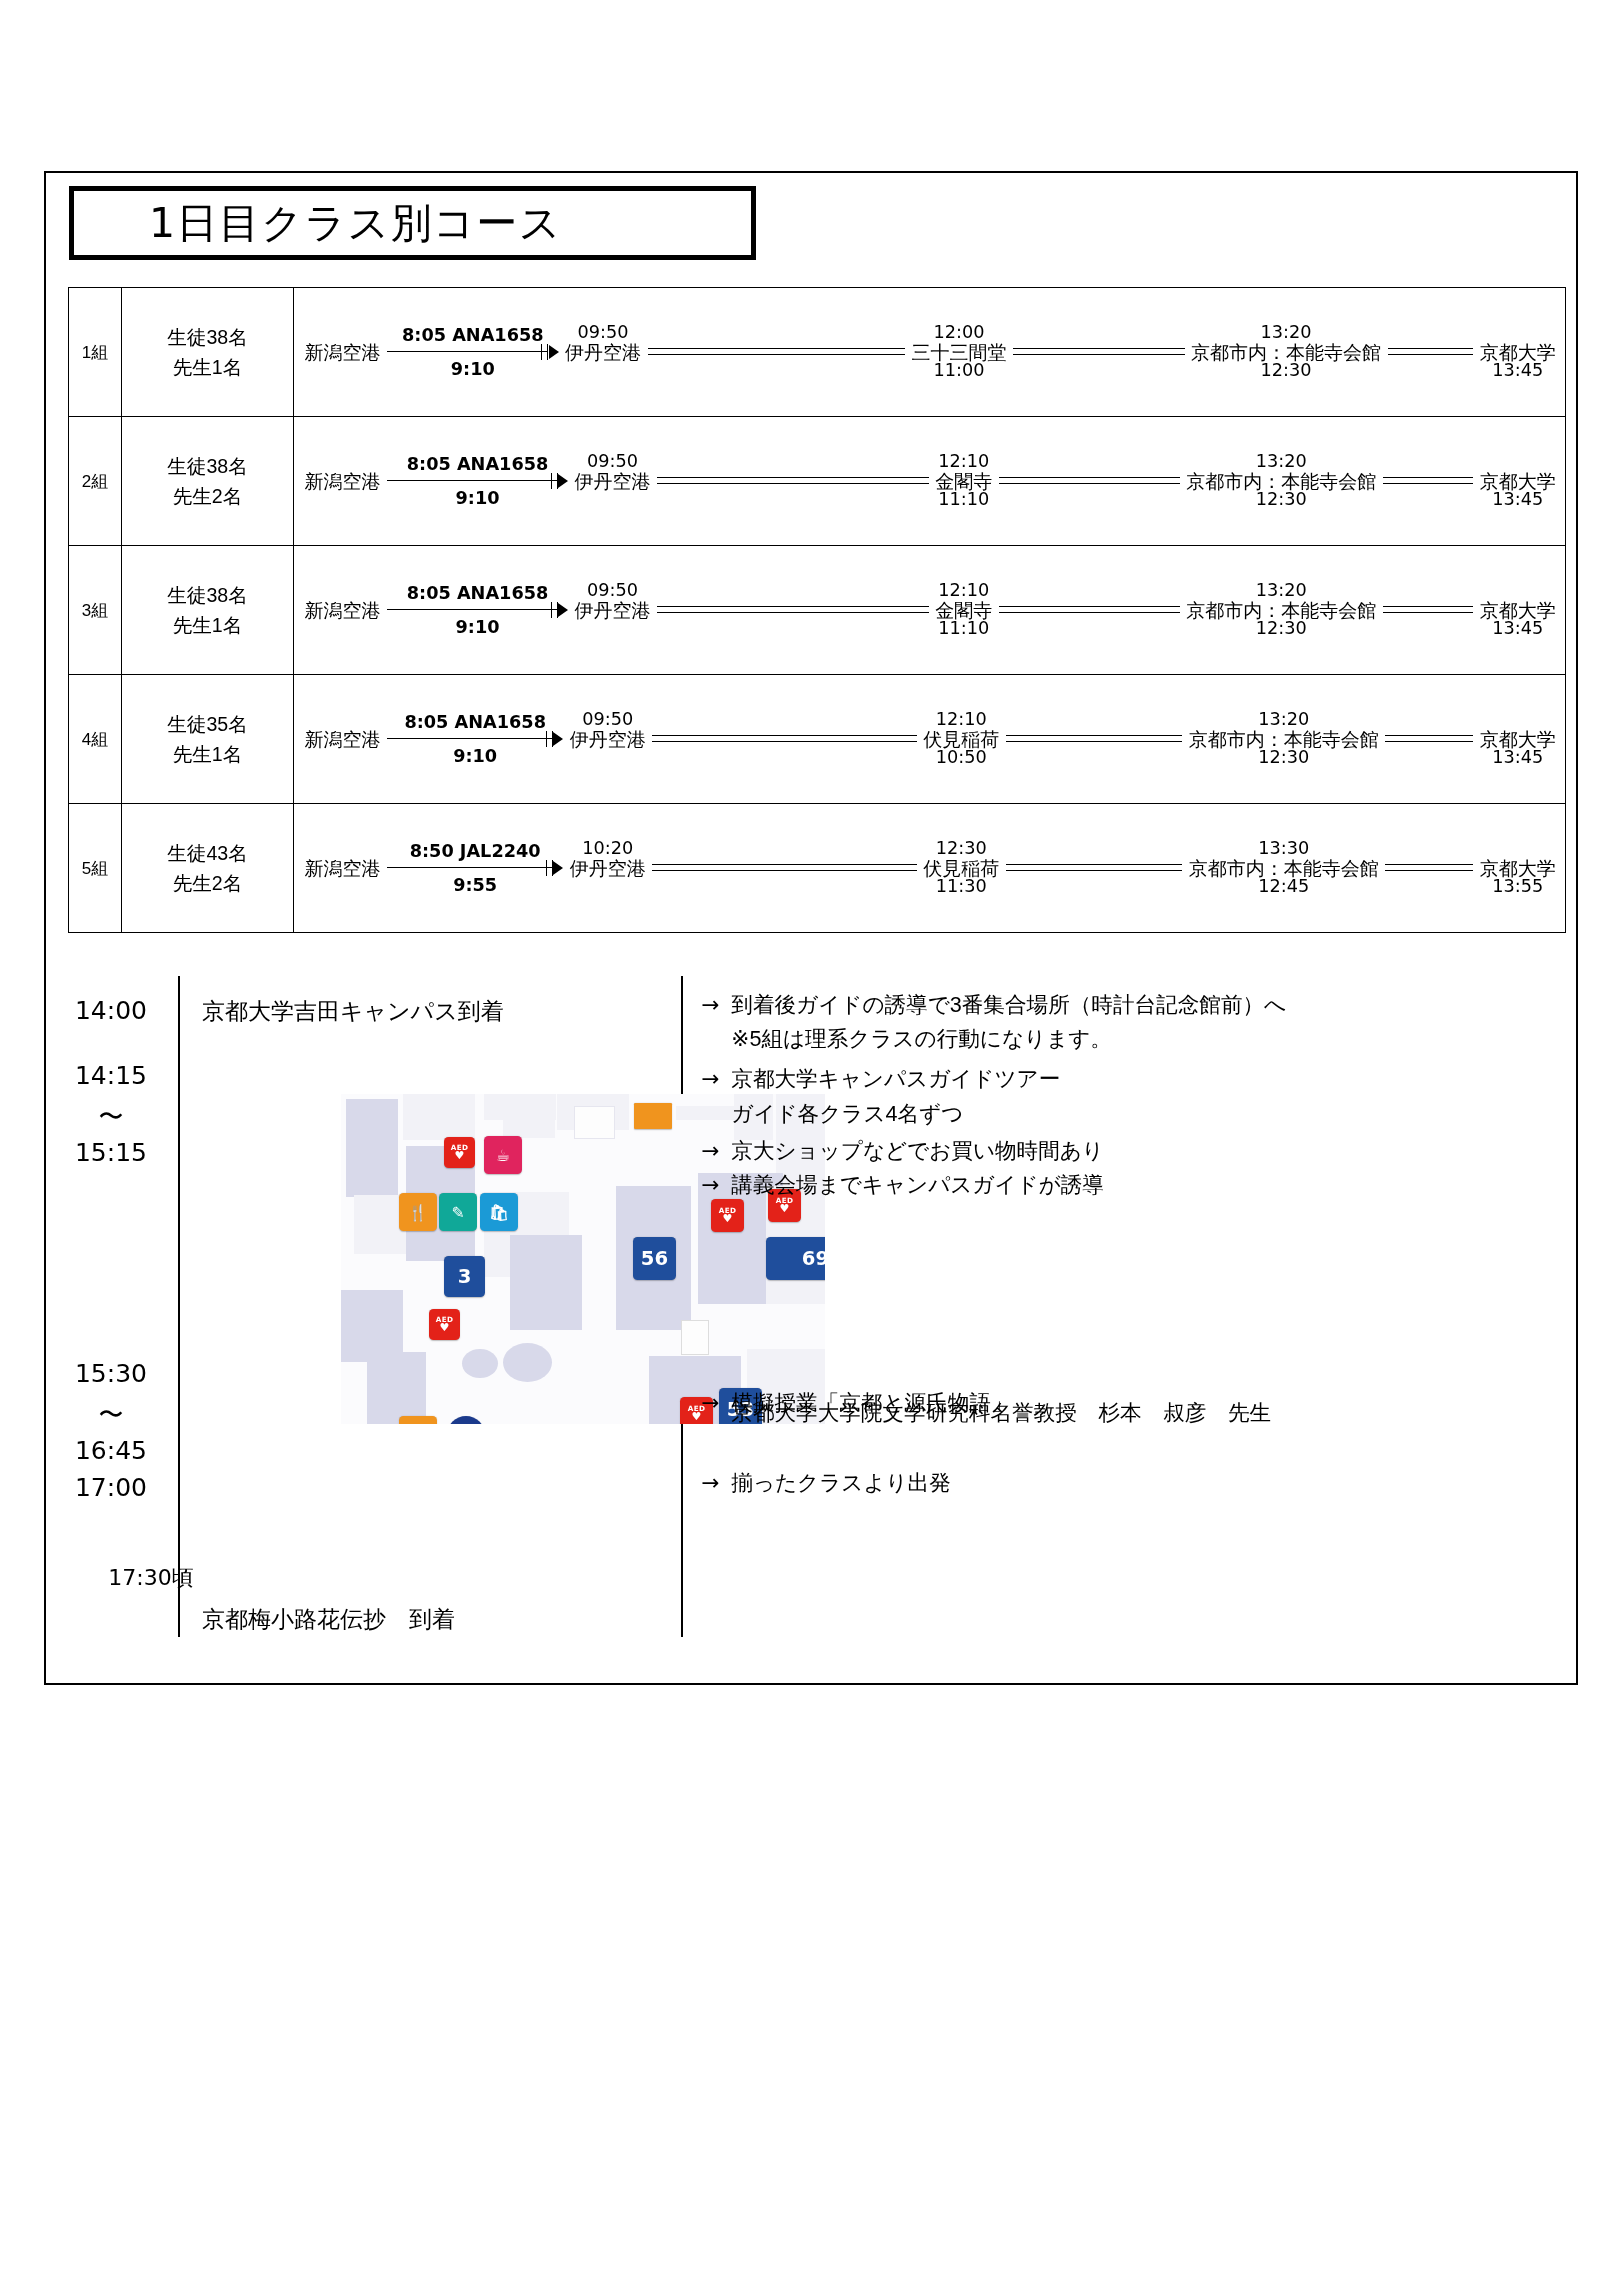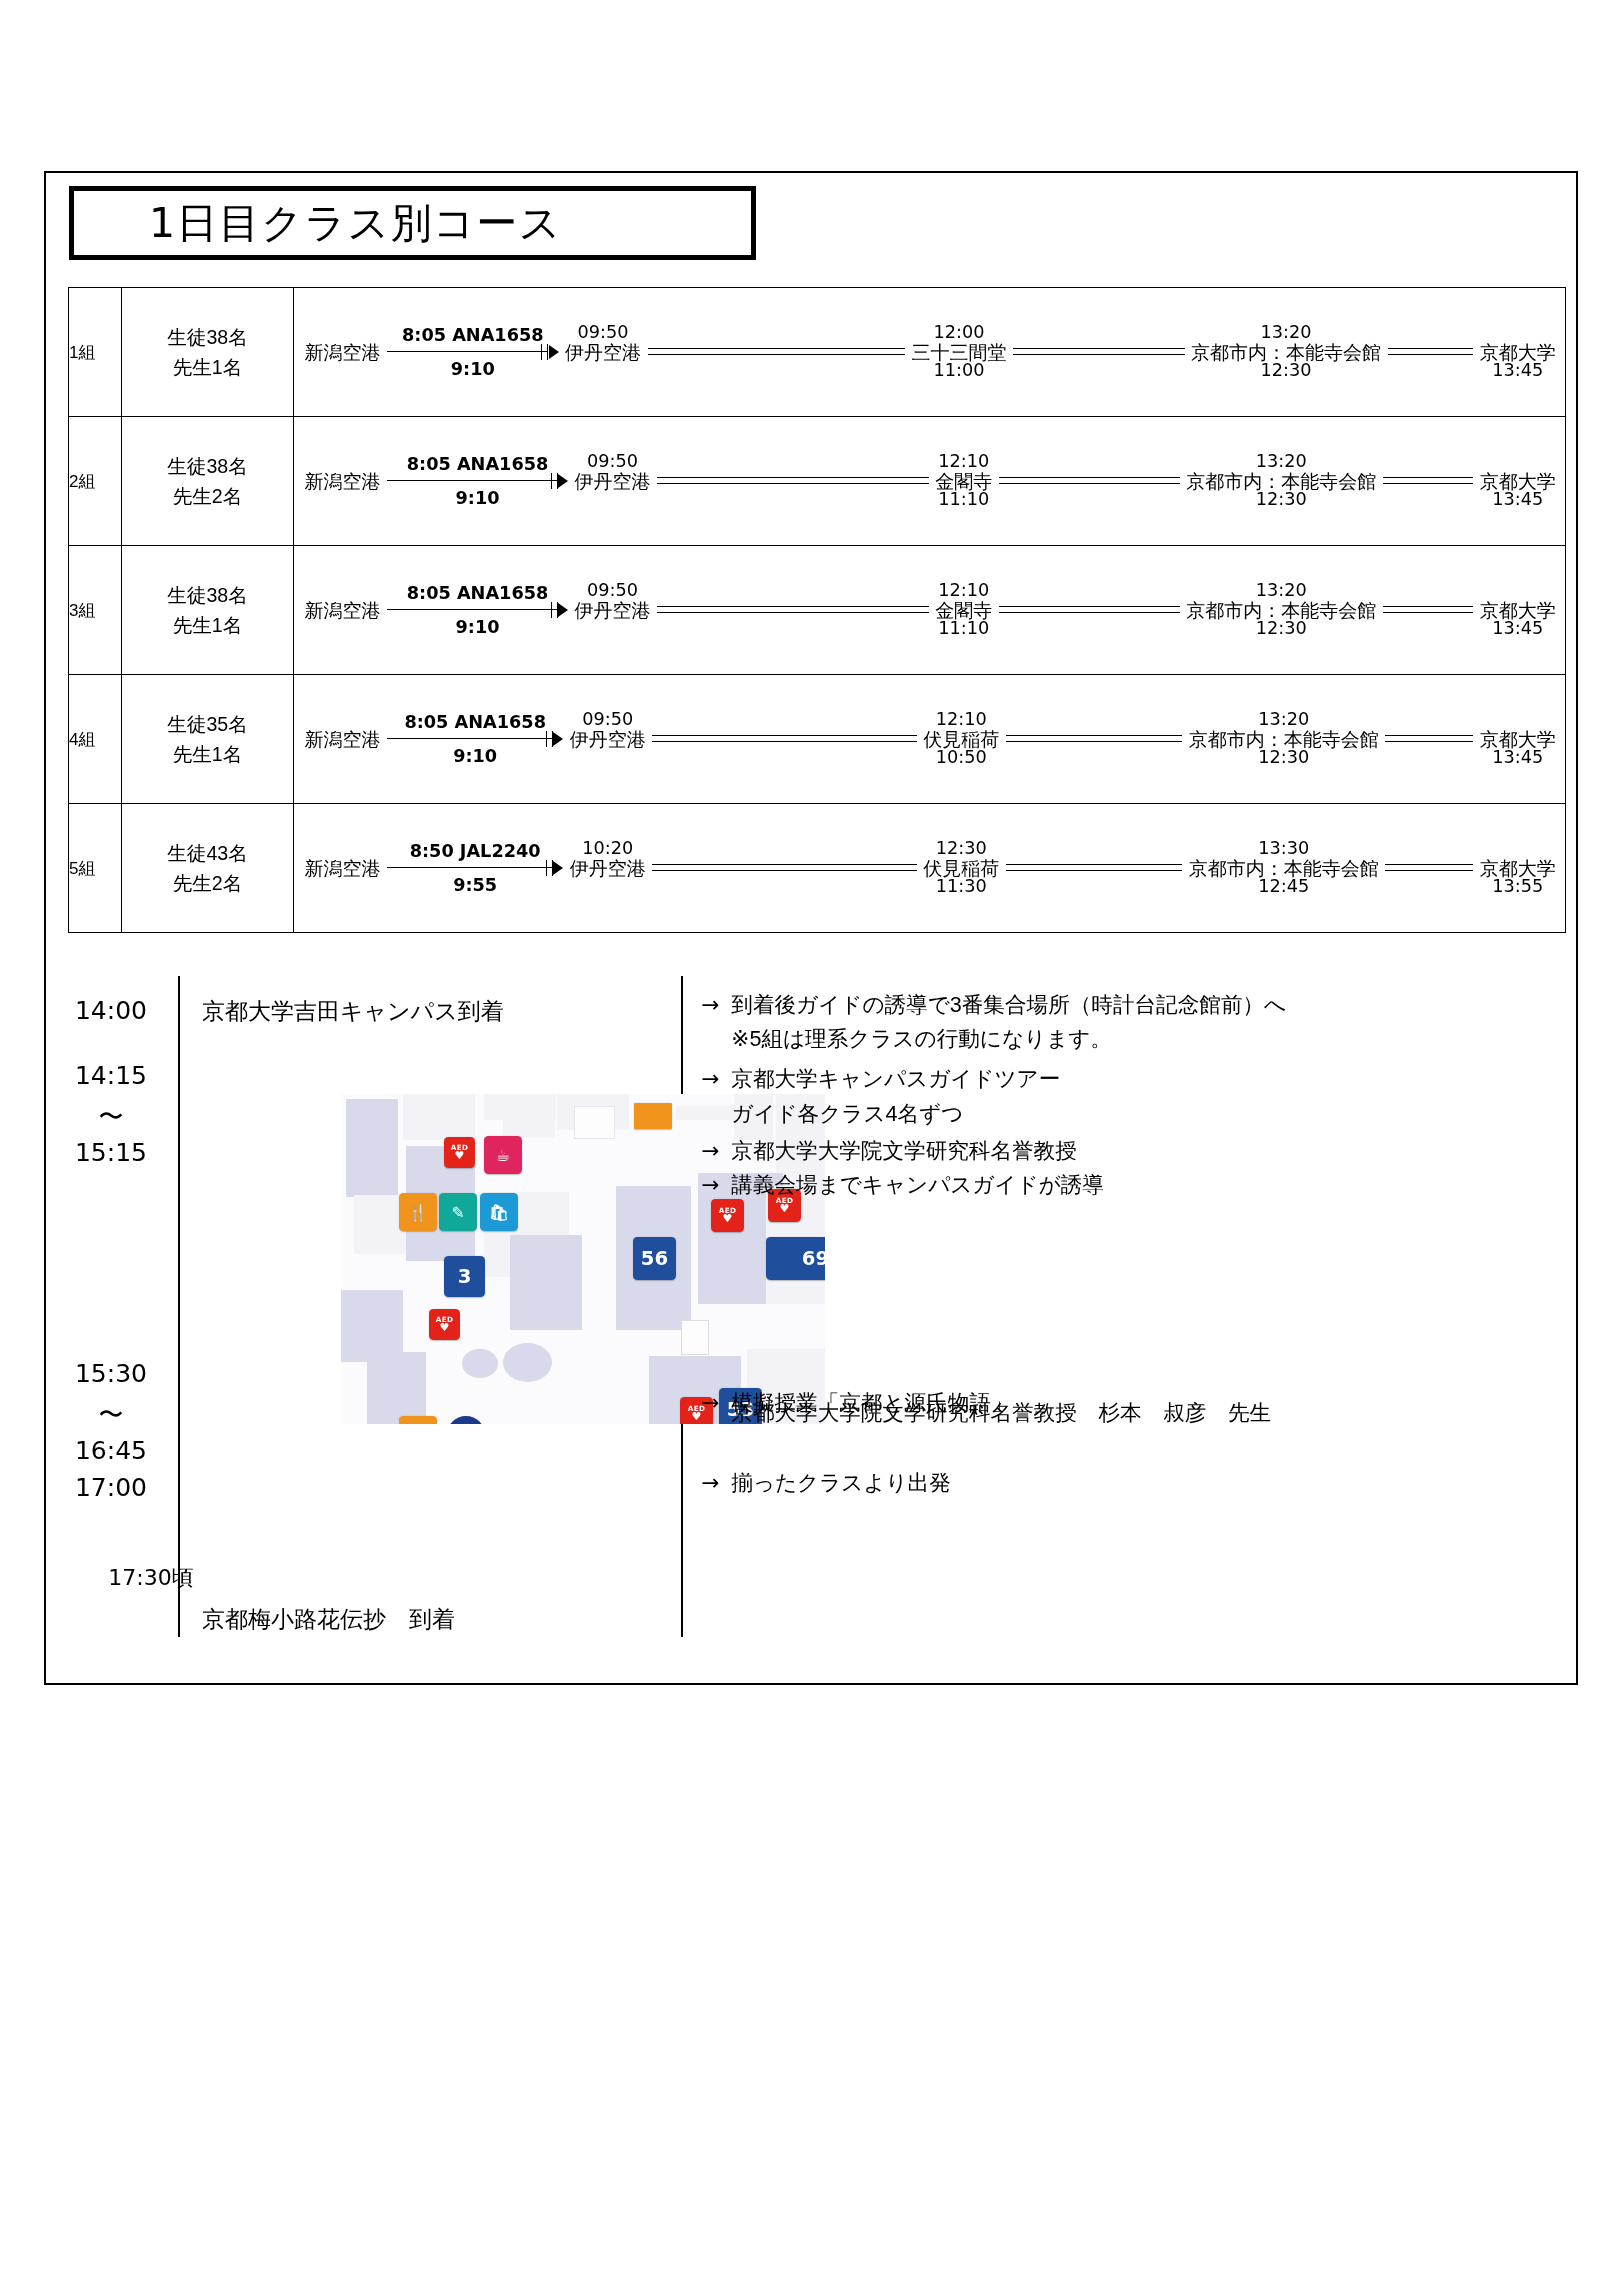--- a/index.html
+++ b/index.html
@@ -62,21 +62,21 @@
   #course-table td {
     border: 1.3px solid #000;
     vertical-align: middle;
     padding: 0;
   }
   .col-class  { width: 52px; }
   .col-count  { width: 171px; }
   .col-route  { width: auto; }
 
   .cell-class {
-    text-align: left;
+    text-align: center;
     font-size: 17px;
     white-space: nowrap;
   }
   .cell-count {
     text-align: center;
     font-size: 19.6px;
     line-height: 1.55;
     white-space: nowrap;
   }
   .cell-route {
@@ -605,21 +605,21 @@
         <div class="abs n" style="top:52px;">
           <span class="indent"></span><span>※5組は理系クラスの行動になります。</span>
         </div>
         <div class="abs n" style="top:92px;">
           <span class="arrow">→</span><span>京都大学キャンパスガイドツアー</span>
         </div>
         <div class="abs n" style="top:127px;">
           <span class="indent"></span><span>ガイド各クラス4名ずつ</span>
         </div>
         <div class="abs n" style="top:164px;">
-          <span class="arrow">→</span><span>京都大学大学院文学研究科名誉教授</span>
+          <span class="arrow">→</span><span>京大ショップなどでお買い物時間あり</span>
         </div>
         <div class="abs n" style="top:198px;">
           <span class="arrow">→</span><span>講義会場までキャンパスガイドが誘導</span>
         </div>
         <div class="abs n" style="top:378px;margin-top:48px;">
           <span class="indent"></span><span>京都大学大学院文学研究科名誉教授　杉本　叔彦　先生</span>
         </div>
         <div class="abs n" style="top:416px;">
           <span class="arrow">→</span><span>模擬授業「京都と源氏物語」</span>
         </div>

